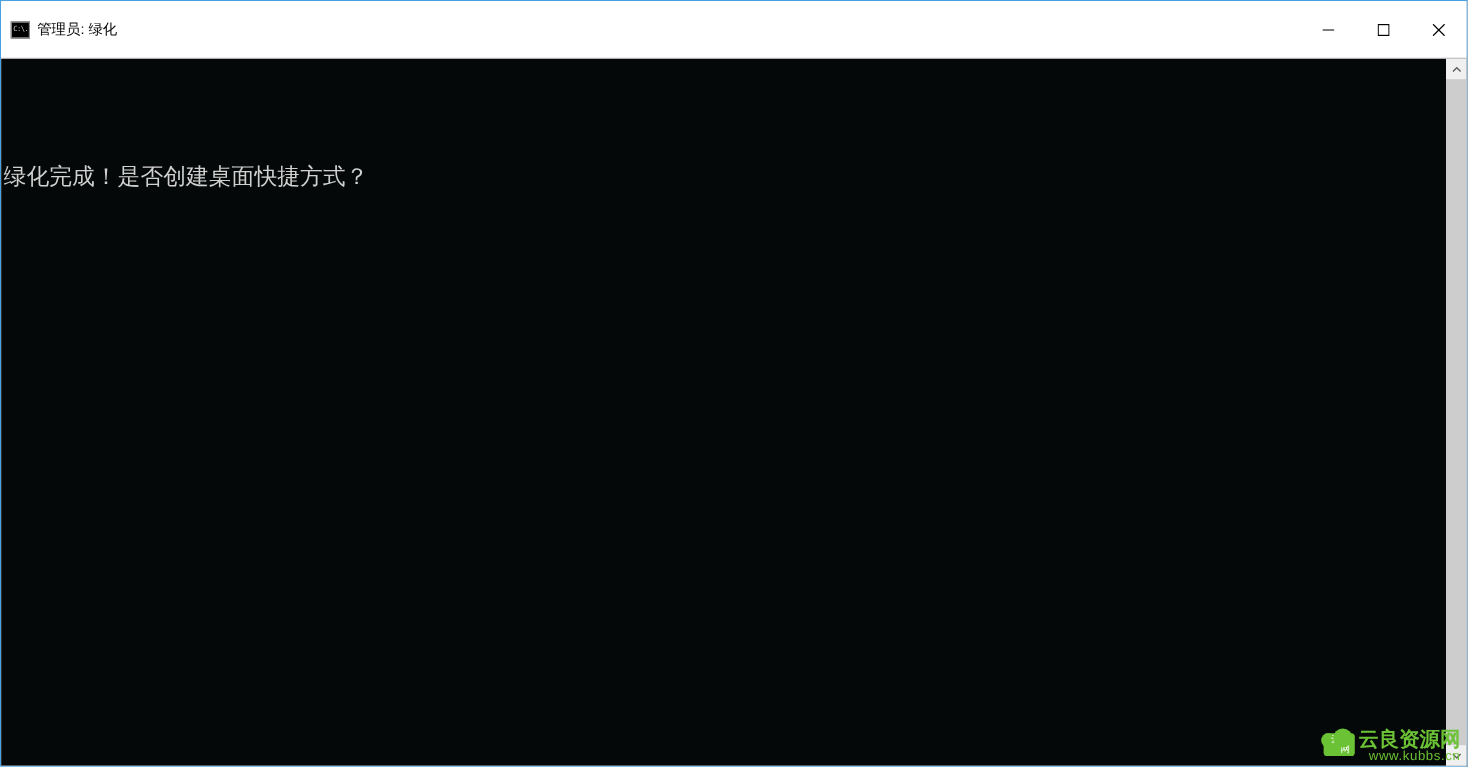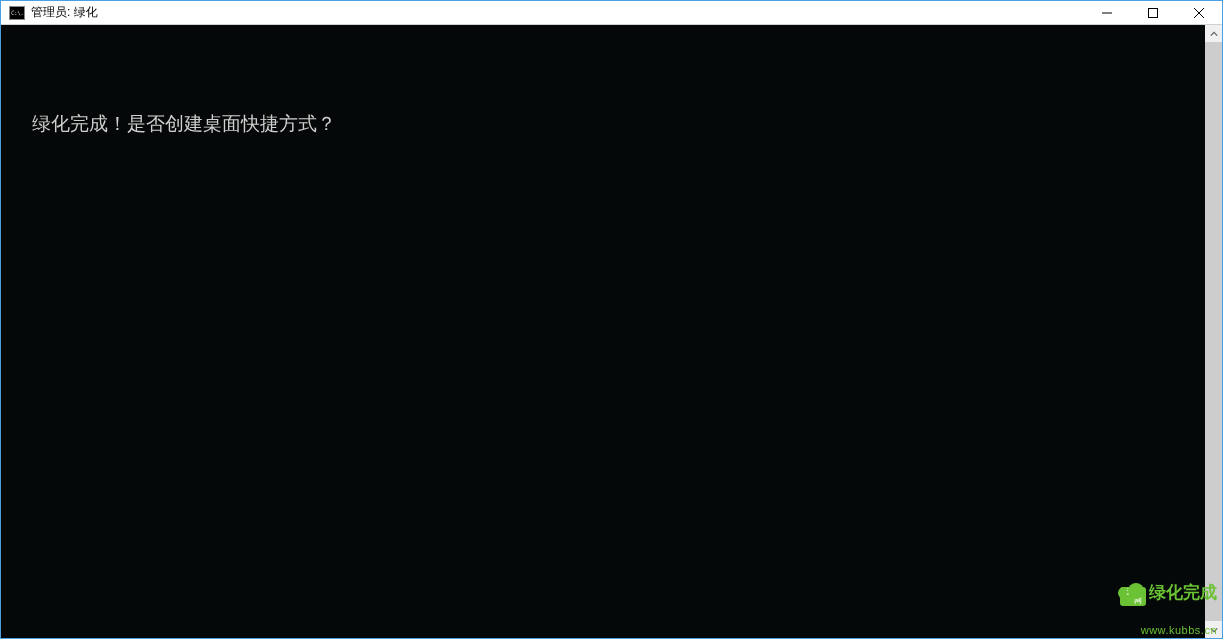--- a/index.html
+++ b/index.html
@@ -17,21 +17,21 @@
     }
     .window {
       width: 1223px;
       height: 639px;
       border: 1px solid #4aa0e0;
       display: flex;
       flex-direction: column;
       background: #fff;
     }
     .titlebar {
-      height: 24px;
+      height: 48px;
       background: #ffffff;
       display: flex;
       align-items: center;
       border-bottom: 1px solid #d0d0d0;
       user-select: none;
     }
     .titlebar-icon {
       width: 16px;
       height: 14px;
       margin-left: 8px;
@@ -88,21 +88,20 @@
       padding: 8px 2px 2px 2px;
       color: #d0d0d0;
       font-family: "NSimSun", "SimSun", "Microsoft YaHei", monospace;
       font-size: 19px;
       line-height: 1.9;
       white-space: pre-wrap;
       overflow: hidden;
     }
     .console-line {
       display: block;
-      margin-left: 29px;
     }
     .scrollbar {
       width: 17px;
       background: #f0f0f0;
       position: relative;
       display: flex;
       flex-direction: column;
     }
     .scroll-arrow {
       height: 17px;
@@ -183,21 +182,20 @@
       font-size: 17px;
       font-weight: bold;
       font-family: "Microsoft YaHei", sans-serif;
       letter-spacing: 0px;
     }
     .watermark-url {
       color: #6bc235;
       font-size: 11px;
       font-family: Arial, sans-serif;
       letter-spacing: 0.5px;
-      margin-top: 24px;
     }
   </style>
 </head>
 <body>
 
 <div class="window">
   <div class="titlebar">
     <div class="titlebar-icon">
       <span class="titlebar-icon-text">C:\.</span>
     </div>
@@ -244,16 +242,16 @@
       </div>
     </div>
   </div>
 </div>
 
 <div class="watermark">
   <div class="watermark-top">
     <div class="wm-cloud">
       <span class="wm-badge" style="position:absolute;left:4px;top:4px;">云良网</span>
     </div>
-    <span class="watermark-text">绿化完成</span>
+    <span class="watermark-text">云良资源网</span>
   </div>
   <div class="watermark-url">www.kubbs.cn</div>
 </div>
 
 </body></html>

